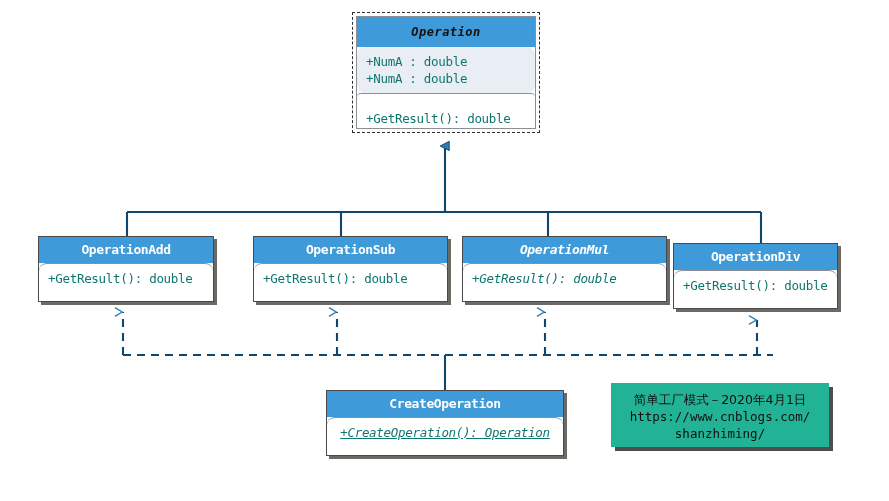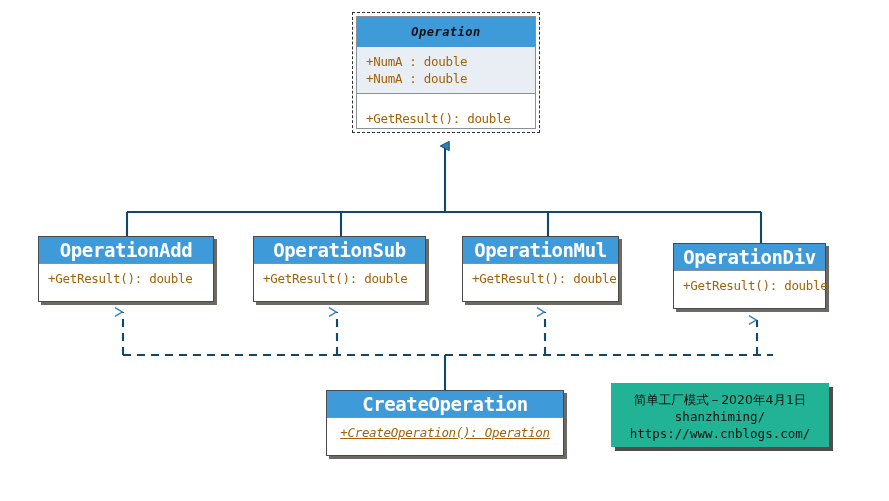--- a/index.html
+++ b/index.html
@@ -49,45 +49,46 @@
     border: 1px solid #8a8f96;
     box-sizing: border-box;
     height: 100%;
     background: #ffffff;
   }
 
   .uml-header {
     background: #3f9ad9;
     color: #ffffff;
     font-weight: bold;
-    font-size: 19px;
+    font-size: 13px;
     letter-spacing: -0.4px;
     text-align: center;
     line-height: 26px;
     height: 26px;
     white-space: nowrap;
     overflow: hidden;
   }
   .uml-header.title-black {
     color: #111111;
     font-style: italic;
     font-size: 12px;
     line-height: 30px;
     height: 30px;
     letter-spacing: 0.5px;
   }
 
   .uml-compartment {
     border-top: 1px solid #8a8f96;
     padding: 6px 0 6px 9px;
     font-size: 12.5px;
-    color: #a16207;
+    color: #0f766e;
     line-height: 17px;
     letter-spacing: -0.3px;
     white-space: nowrap;
+    border-radius: 8px;
   }
   .uml-compartment.attrs {
     background: #e9eef5;
     border-top: none;
   }
   .uml-compartment.empty-pad {
     padding: 0;
     height: 7px;
     border-top: 1px solid #8a8f96;
   }
@@ -175,47 +176,47 @@
     </div>
   </div>
 
   <div class="uml-class" style="left:38px; top:236px; width:176px; height:66px;">
     <div class="uml-header">OperationAdd</div>
     <div class="uml-compartment">
       <div>+GetResult(): double</div>
     </div>
   </div>
 
-  <div class="uml-class" style="left:253px; top:236px; width:173px; height:66px;">
+  <div class="uml-class" style="left:253px; top:236px; width:195px; height:66px;">
     <div class="uml-header">OperationSub</div>
     <div class="uml-compartment">
       <div>+GetResult(): double</div>
     </div>
   </div>
 
-  <div class="uml-class" style="left:462px; top:236px; width:157px; height:66px;">
+  <div class="uml-class" style="left:462px; top:236px; width:205px; height:66px;font-style:italic;">
     <div class="uml-header">OperationMul</div>
     <div class="uml-compartment">
       <div>+GetResult(): double</div>
     </div>
   </div>
 
-  <div class="uml-class" style="left:673px; top:243px; width:153px; height:66px;">
+  <div class="uml-class" style="left:673px; top:243px; width:165px; height:66px;">
     <div class="uml-header">OperationDiv</div>
     <div class="uml-compartment">
       <div>+GetResult(): double</div>
     </div>
   </div>
 
   <div class="uml-class" style="left:326px; top:390px; width:238px; height:66px;">
     <div class="uml-header">CreateOperation</div>
     <div class="uml-compartment" style="text-align:center; padding-left:0;">
       <span class="static-member">+CreateOperation(): Operation</span>
     </div>
   </div>
 
   <div class="note" style="left:611px; top:383px; width:218px; height:64px;">
     <span class="ln cn">简单工厂模式－2020年4月1日</span>
+    <span class="ln">https://www.cnblogs.com/</span>
     <span class="ln">shanzhiming/</span>
-    <span class="ln">https://www.cnblogs.com/</span>
   </div>
 
 </div>
 
 </body></html>

